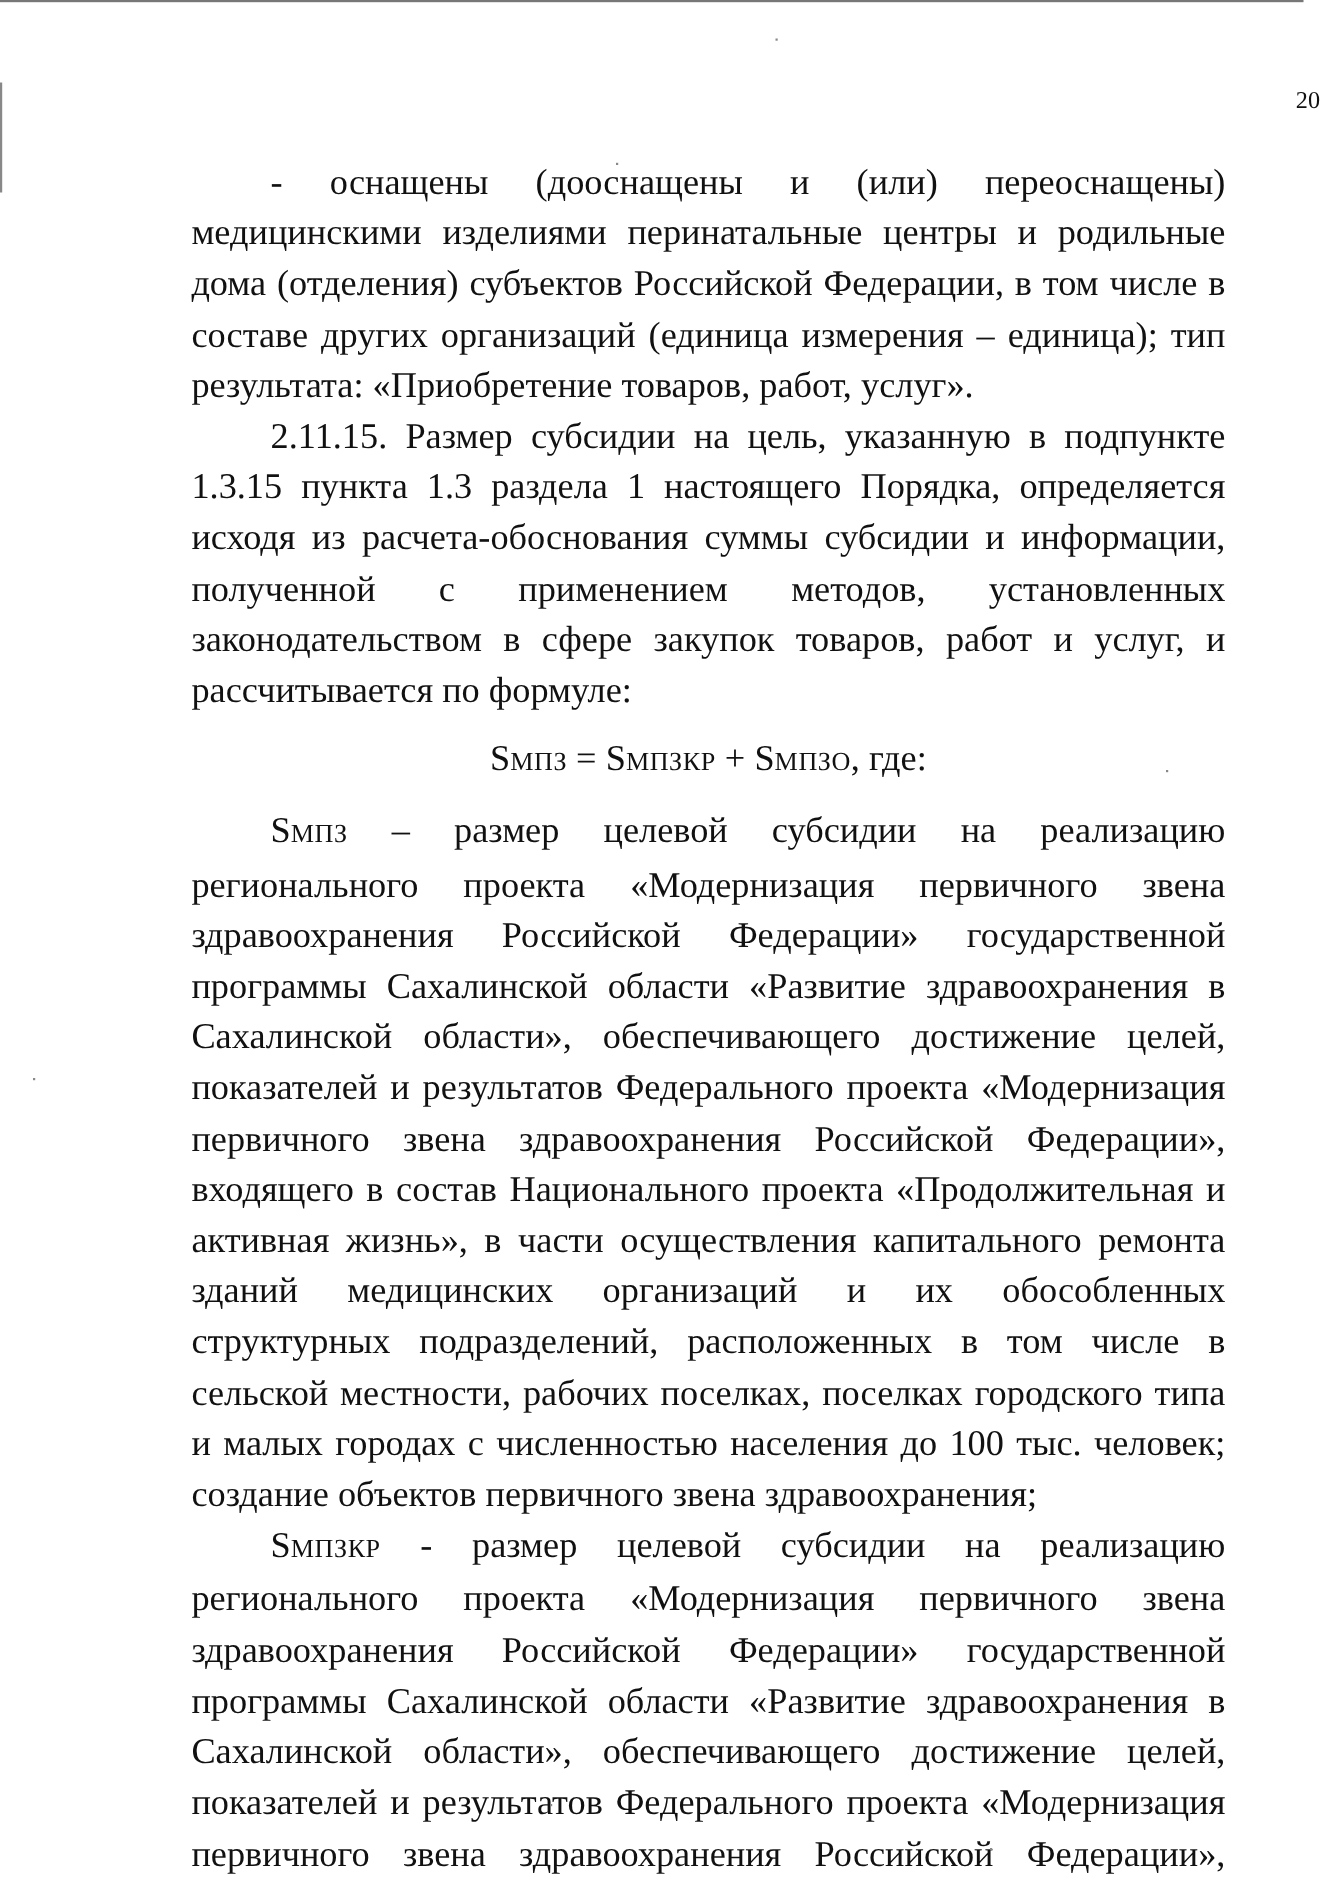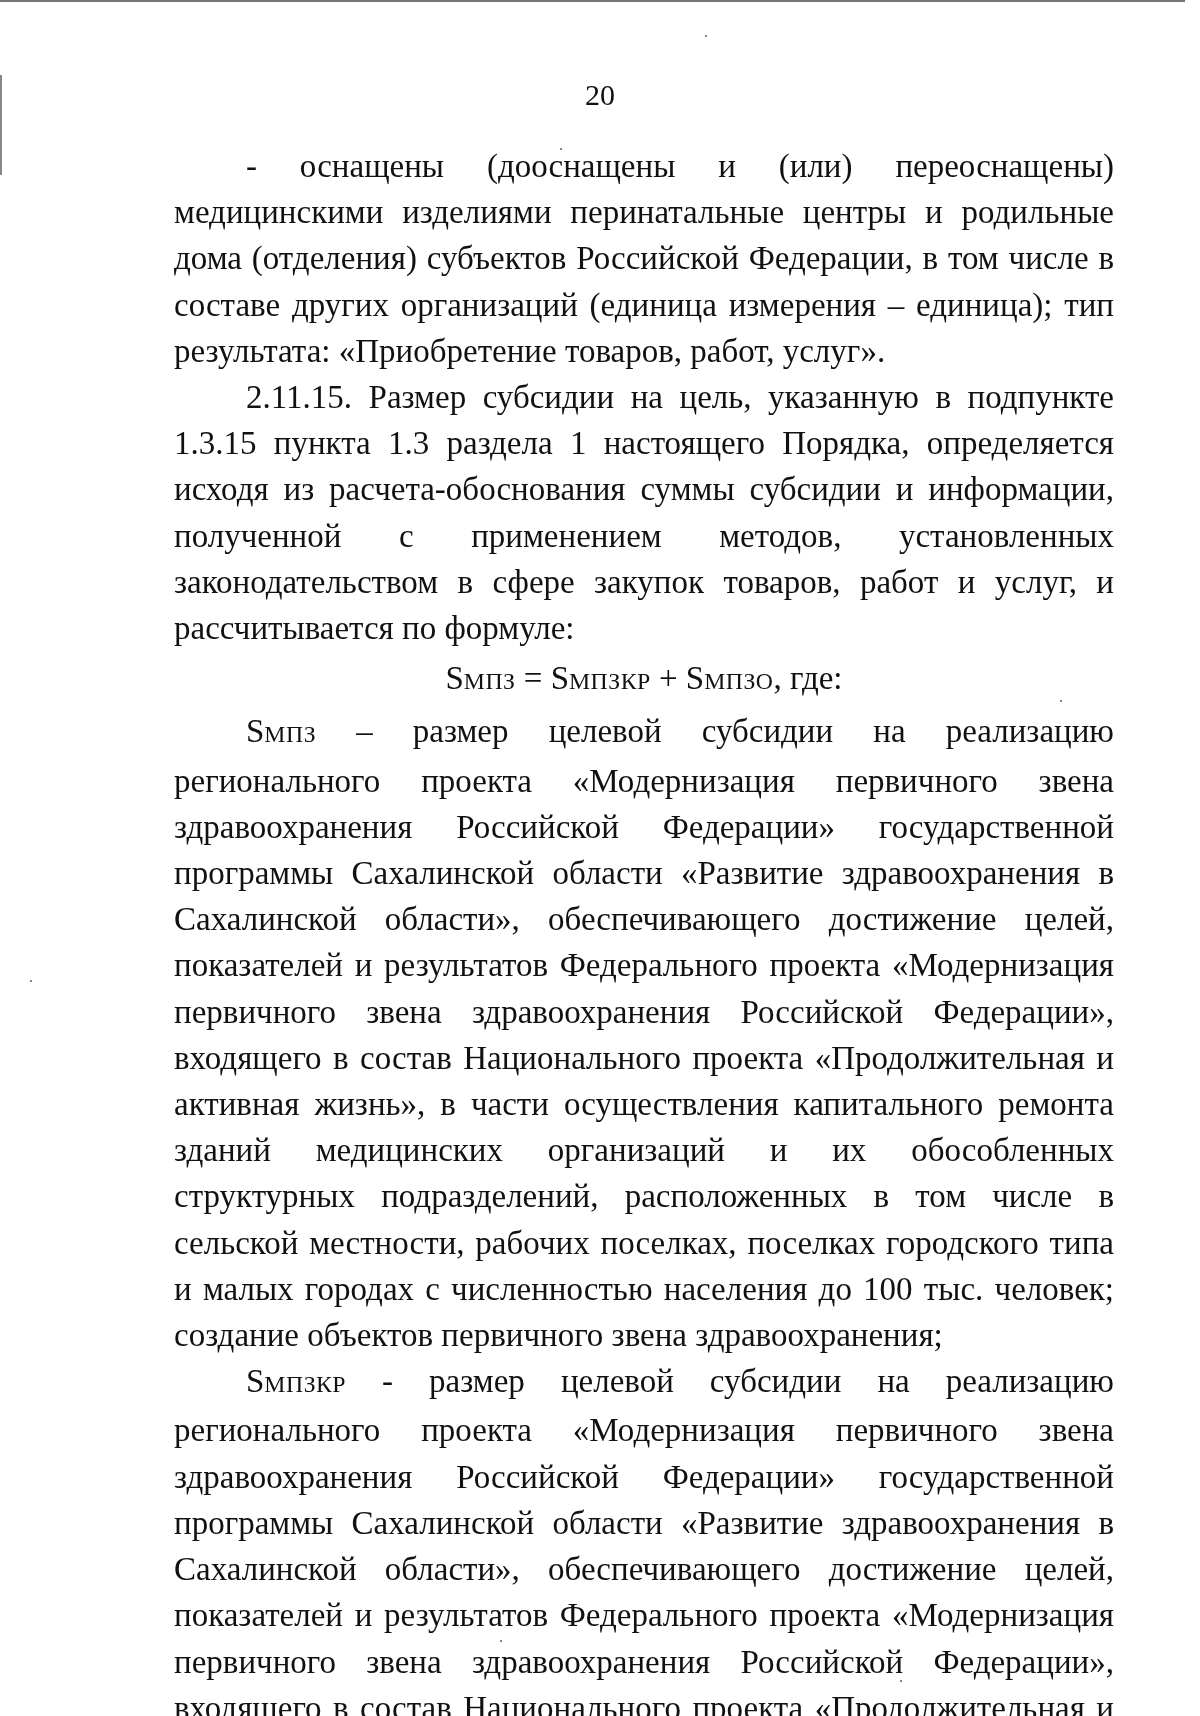--- a/index.html
+++ b/index.html
@@ -1,26 +1,26 @@
 <!DOCTYPE html>
 <html><head>
 <meta charset="utf-8">
 <style>
   html, body { margin:0; padding:0; background:#ffffff; }
   body { width:1200px; height:1716px; position:relative; overflow:hidden;
          font-family:"Liberation Serif","DejaVu Serif",serif; color:#111; }
   .topline { position:absolute; left:0; top:0; width:1185px; height:2px; background:#777; }
   .leftline { position:absolute; left:0; top:75px; width:2px; height:100px; background:#888; }
-  .pagenum { position:absolute; left:0; width:1200px; top:78px; text-align:center;
-             font-size:30px; }
+  .pagenum { position:absolute; left:0; width:1200px; top:78px; text-align:right;
+             font-size:22px; }
   .page { position:absolute; left:174px; top:143px; width:940px; font-size:33px; line-height:46.2px; }
   .p { text-align:justify; text-align-last:left; margin:0; }
   .ind { text-indent:72px; }
   .just-last { text-align-last:justify; }
-  .formula { text-align:center; margin:4px; }
+  .formula { text-align:center; margin:16px; }
   .sub { font-size:0.72em; vertical-align:0; letter-spacing:0.5px; }
   .speck { position:absolute; width:2px; height:2px; background:#888; }
 </style>
 </head>
 <body>
 
 <div class="topline"></div>
 <div class="leftline"></div>
 
 <div class="pagenum">20</div>

